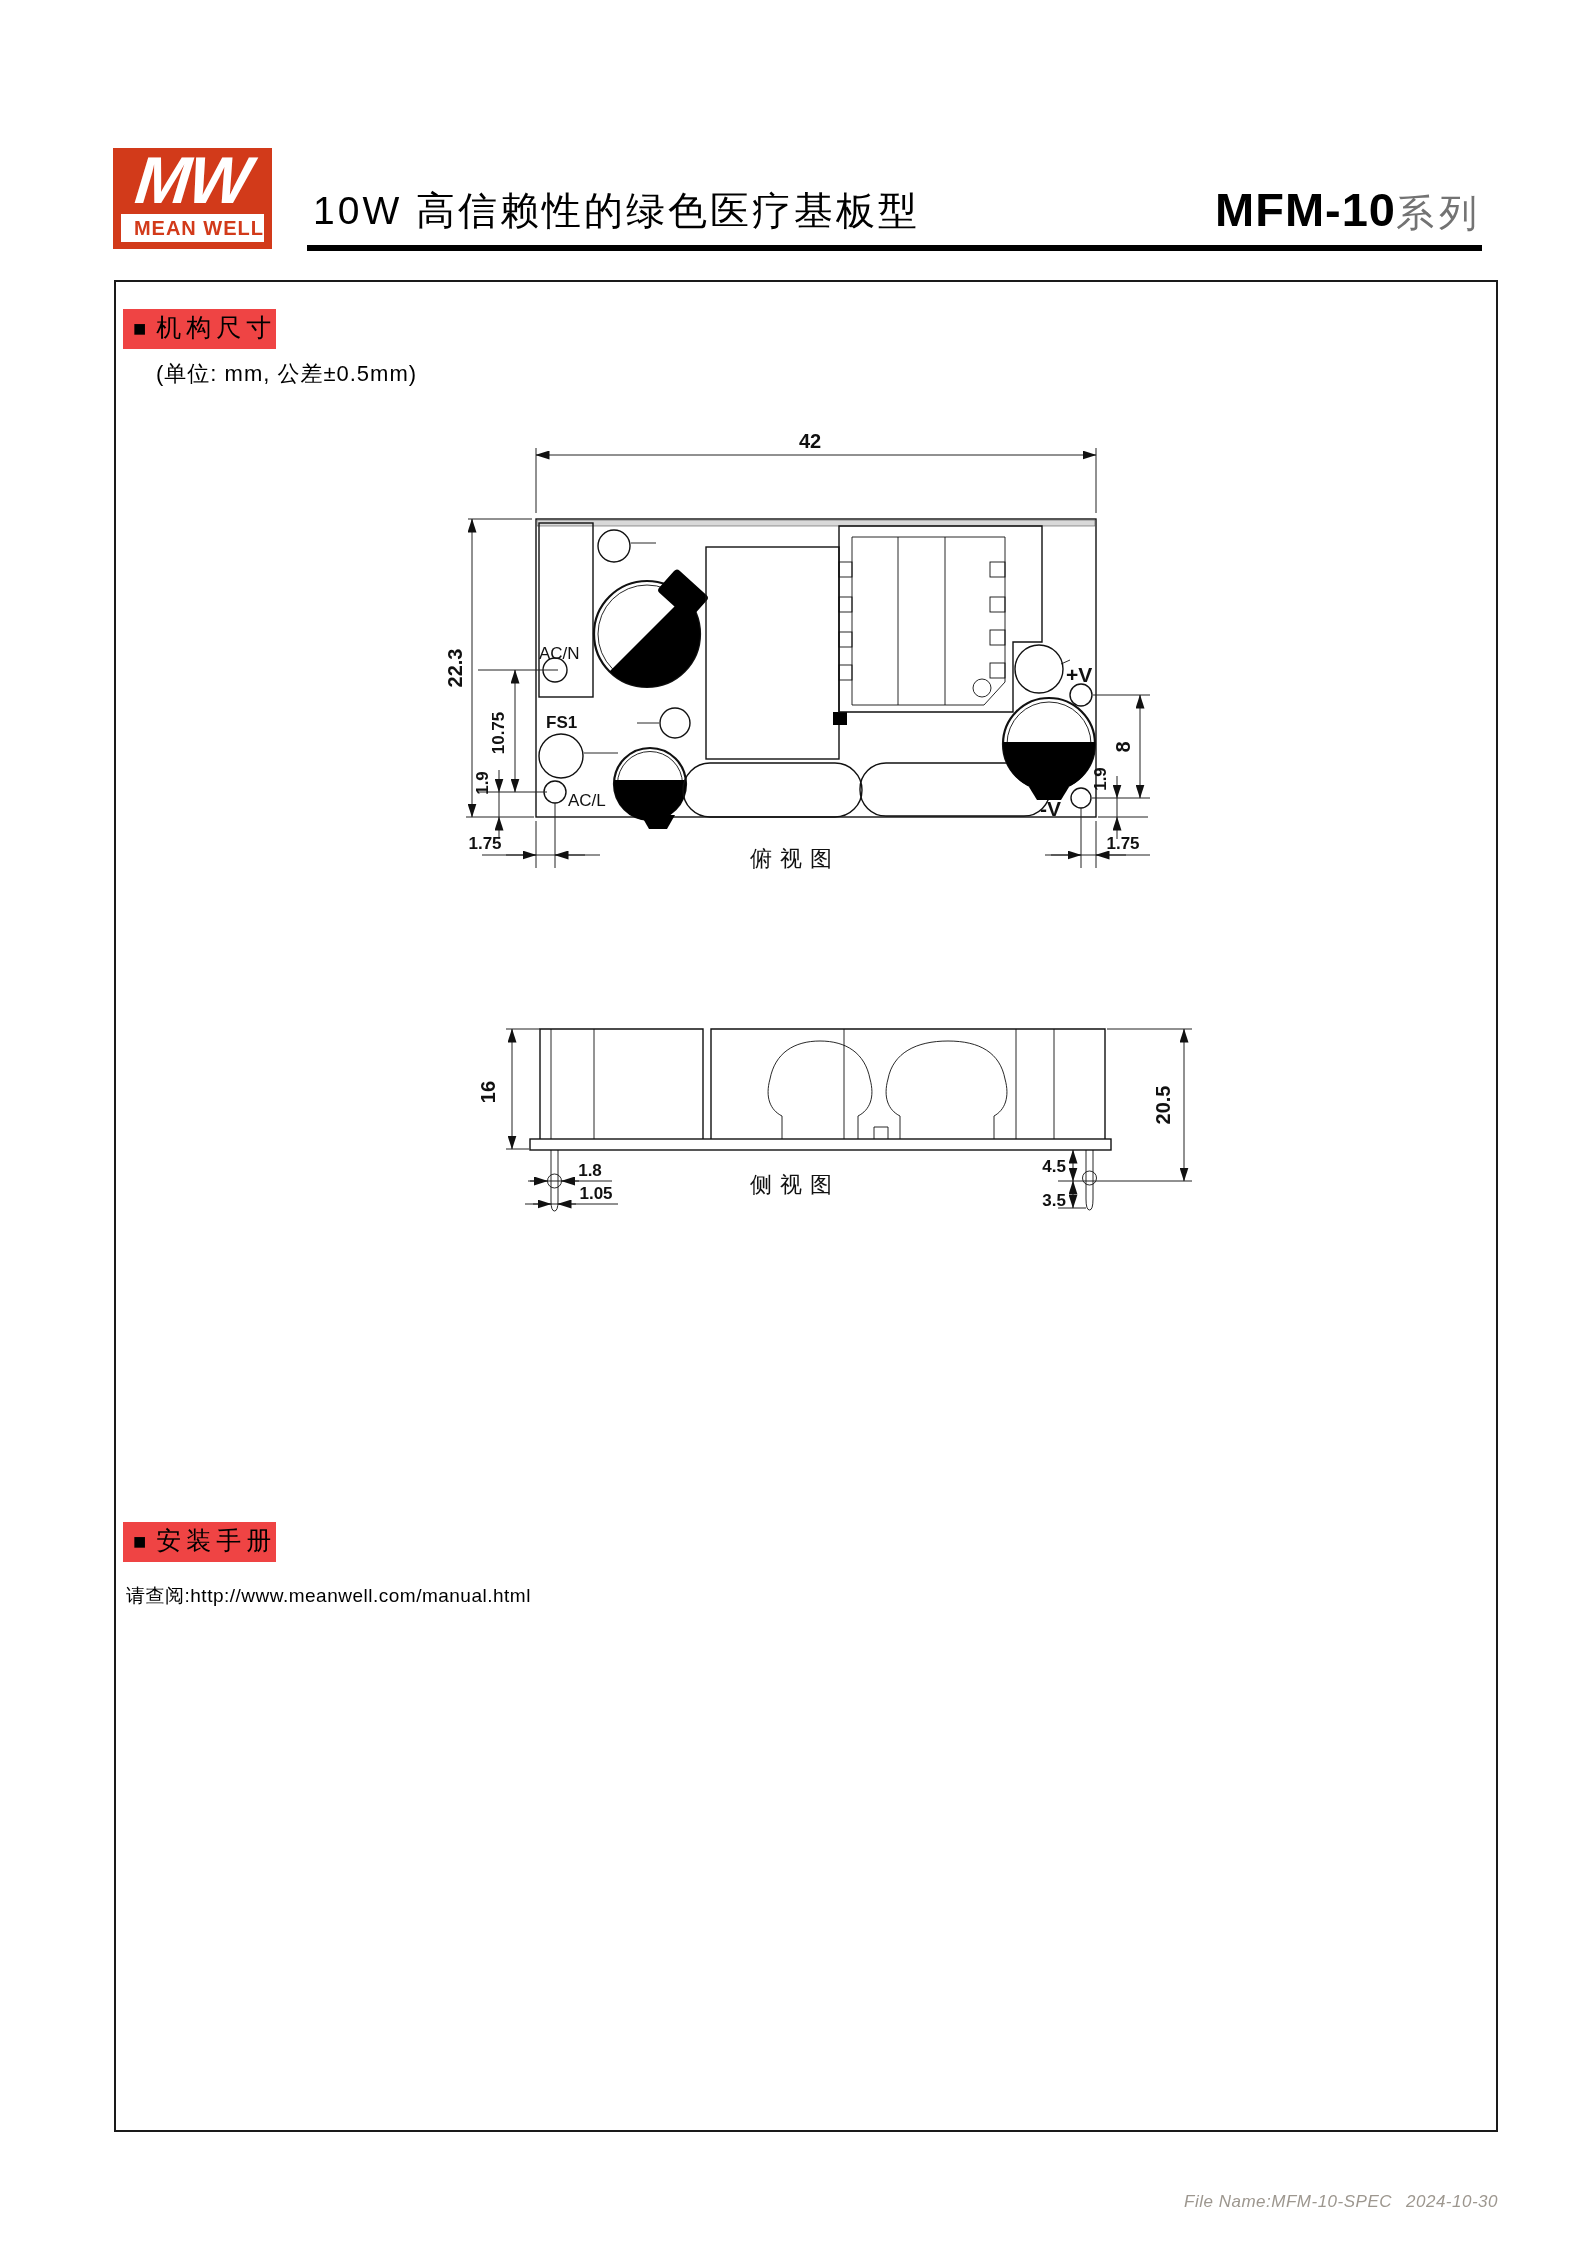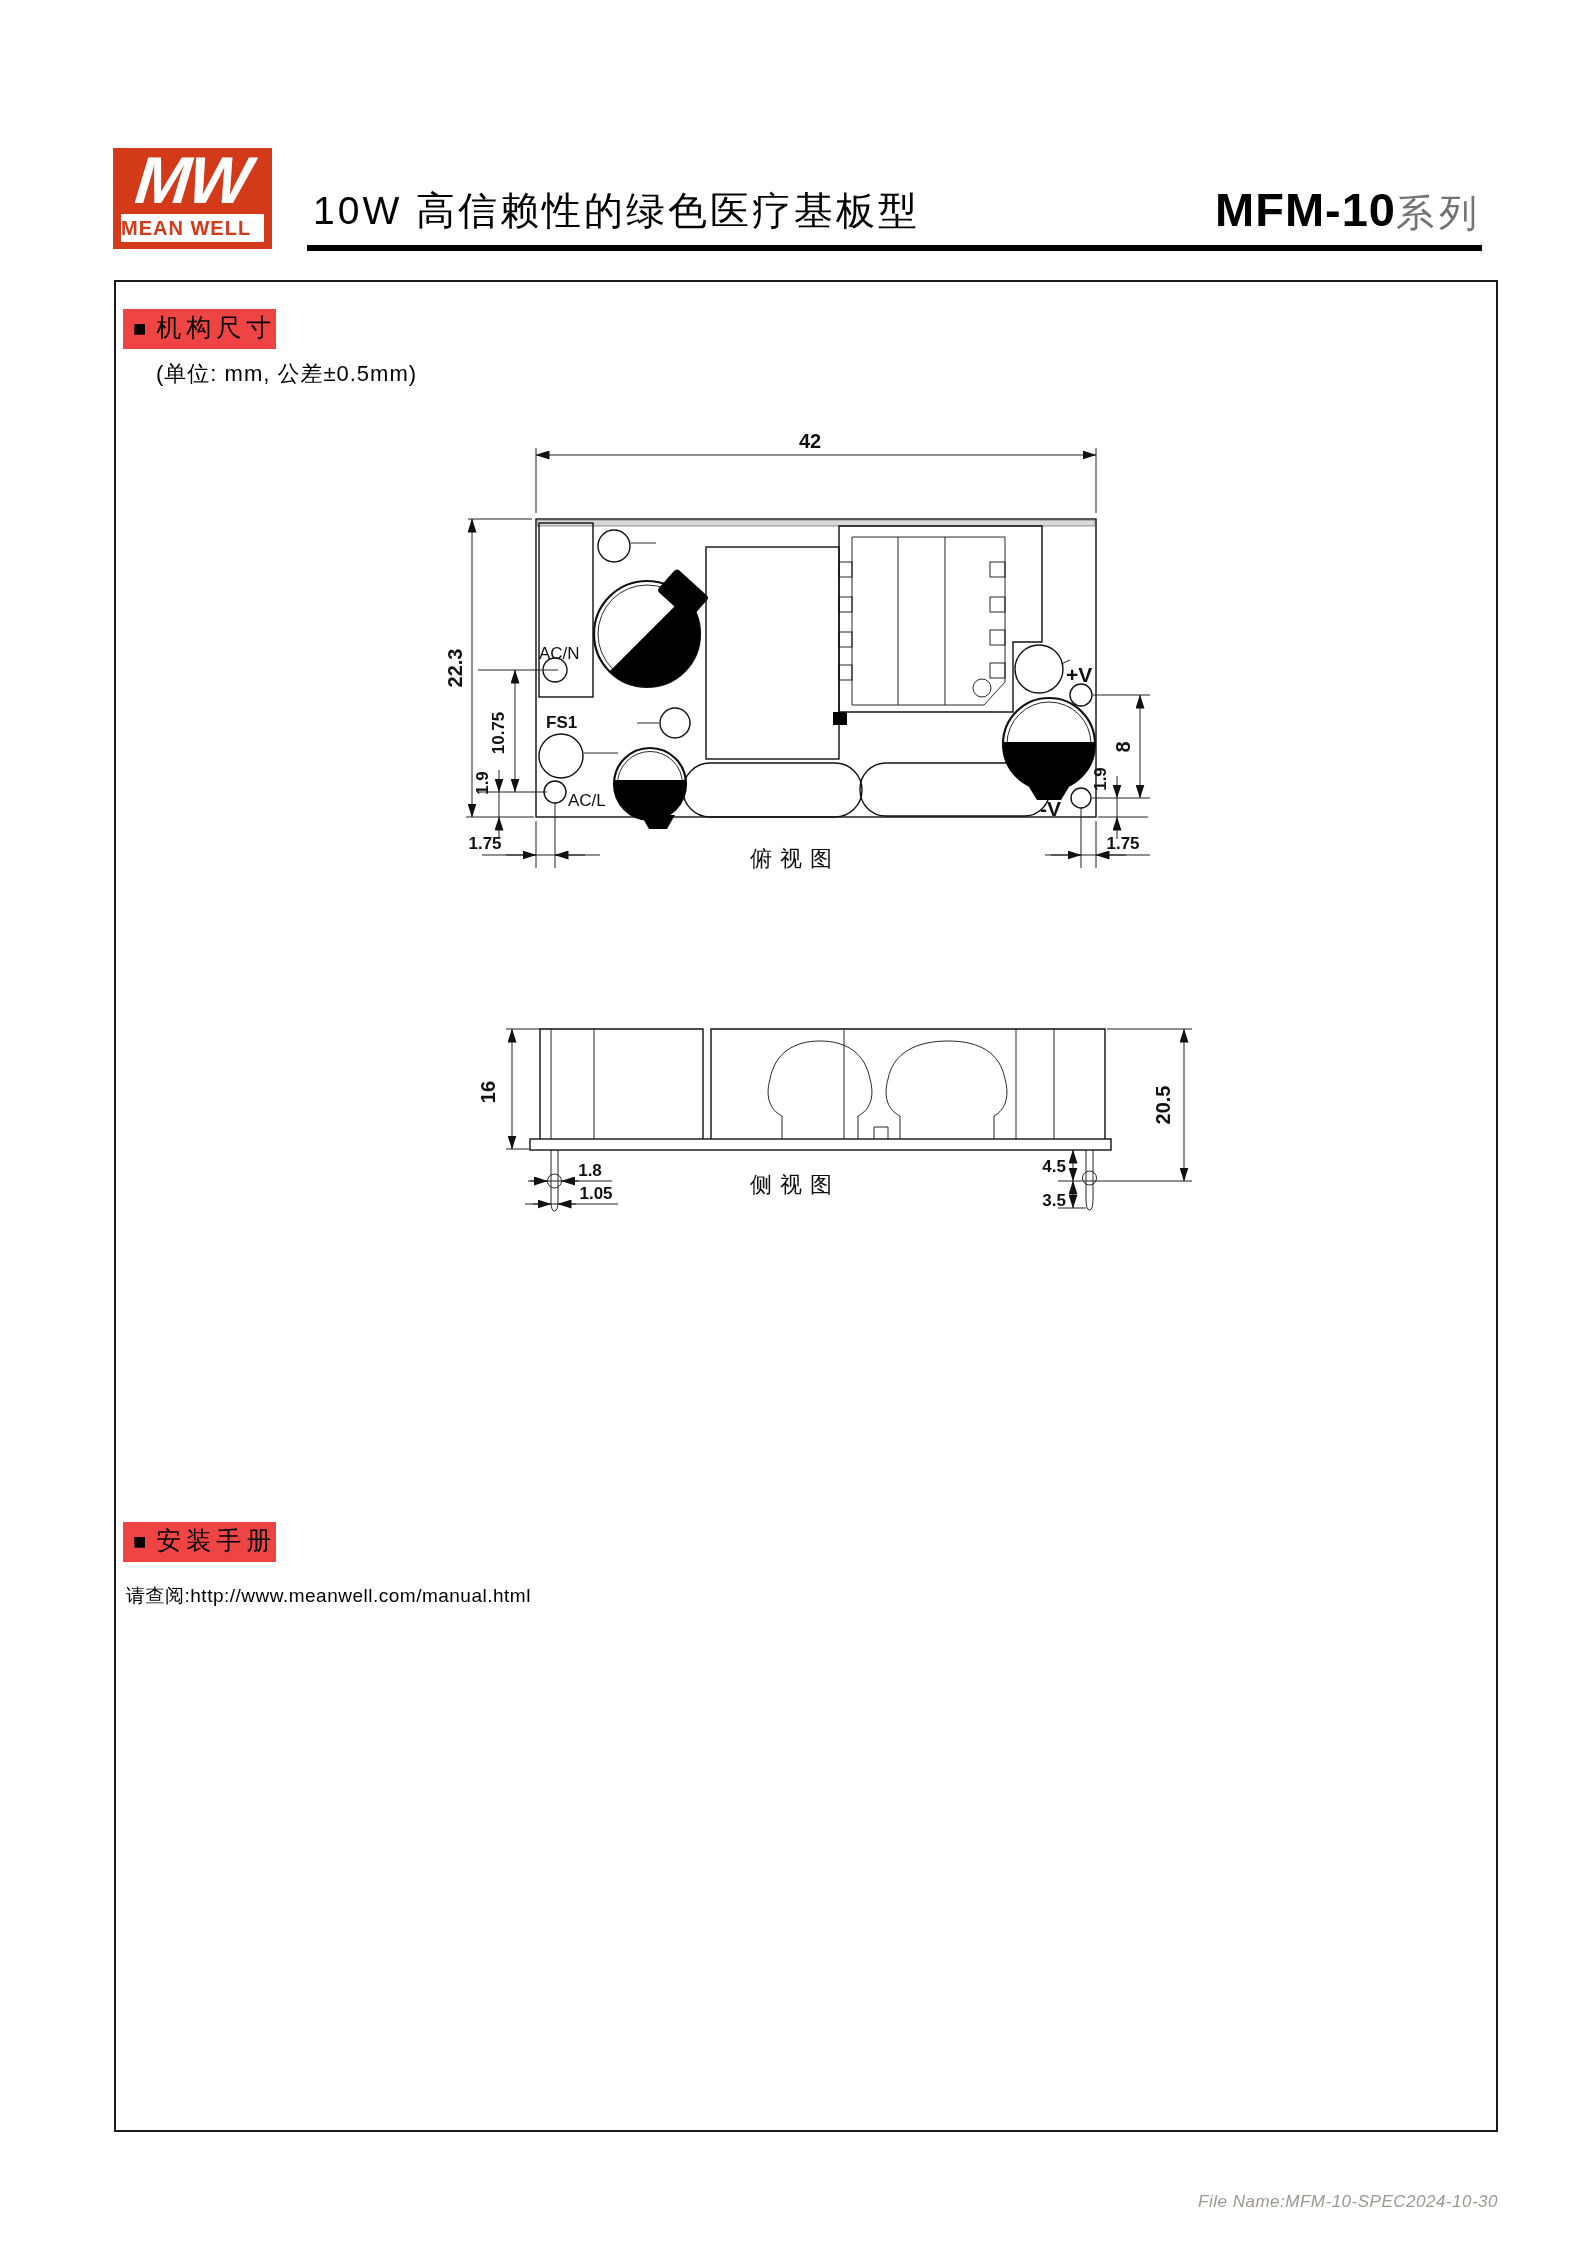--- a/index.html
+++ b/index.html
@@ -6,21 +6,21 @@
   body { background:#ffffff; font-family:"Liberation Sans", sans-serif; }
   .page { position:relative; width:1587px; height:2245px; background:#fff; overflow:hidden; }
 
   
   .logo { position:absolute; left:113px; top:148px; width:159px; height:101px; background:#d23a1a; }
   .logo-mw { position:absolute; left:0; right:0; top:-4px; text-align:center;
              font-weight:bold; font-style:italic; font-size:66px; line-height:72px;
              color:#fff; transform:skewX(-6deg); letter-spacing:-2px; }
   .logo-strip { position:absolute; left:8px; right:8px; bottom:7px; height:28px; background:#fff;
                 color:#d23a1a; font-weight:bold; font-size:20px; line-height:28px;
-                text-align:left; letter-spacing:1px; }
+                text-align:right; letter-spacing:1px; }
   .page-title { position:absolute; left:313px; top:191px; font-size:39px; line-height:1;
                 color:#000; letter-spacing:3px; white-space:nowrap; }
   .series { position:absolute; top:186px; right:105px; display:flex; align-items:baseline; white-space:nowrap; }
   .series-name { font-weight:bold; font-size:47px; line-height:1; letter-spacing:1px; color:#000;margin-left:20px; }
   .series-suffix { font-size:38px; line-height:1; letter-spacing:5px; color:#737373; }
   .head-rule { position:absolute; left:307px; top:245px; width:1175px; height:6px; background:#000; }
 
   
   .content-box { position:absolute; left:114px; top:280px; width:1384px; height:1852px;
                  border:2px solid #1a1a1a; background:#fff; }
@@ -28,21 +28,21 @@
   .sec-heading { position:absolute; background:#ef4444; padding:5px 0 7px 10px;
                  font-size:25px; line-height:1.1; color:#000; letter-spacing:5px; white-space:nowrap; }
   .sec-heading .bullet { font-size:22px; letter-spacing:0; margin-right:10px; }
   .heading-mech { left:123px; top:309px; }
   .heading-install { left:123px; top:1522px; }
   .unit-note { position:absolute; left:156px; top:359px; font-size:22px; letter-spacing:1px; color:#000; }
   .manual-note { position:absolute; left:126px; top:1583px; font-size:19px; letter-spacing:0.5px; color:#000; }
 
   .footer-note { position:absolute; top:2192px; right:89px; font-style:italic; color:#9d978f;
                  font-size:17px; letter-spacing:0.5px; white-space:nowrap; }
-  .footer-note .date { margin-left:0; }
+  .footer-note .date { margin-left:14px; }
 
   
   .drawing { position:absolute; left:0; top:0; width:1587px; height:2245px; }
   .oln  { fill:none; stroke:#111; stroke-width:1.4px; }
   .oln2 { fill:none; stroke:#111; stroke-width:2.2px; }
   .olnt { fill:none; stroke:#111; stroke-width:0.9px; }
   .dim  { fill:none; stroke:#222; stroke-width:1px; }
   .blk  { fill:#000; stroke:none; }
   .t-dim  { font-family:"Liberation Sans",sans-serif; font-weight:bold; font-size:20px; fill:#111; }
   .t-dim-s{ font-family:"Liberation Sans",sans-serif; font-weight:bold; font-size:17px; fill:#111; }

